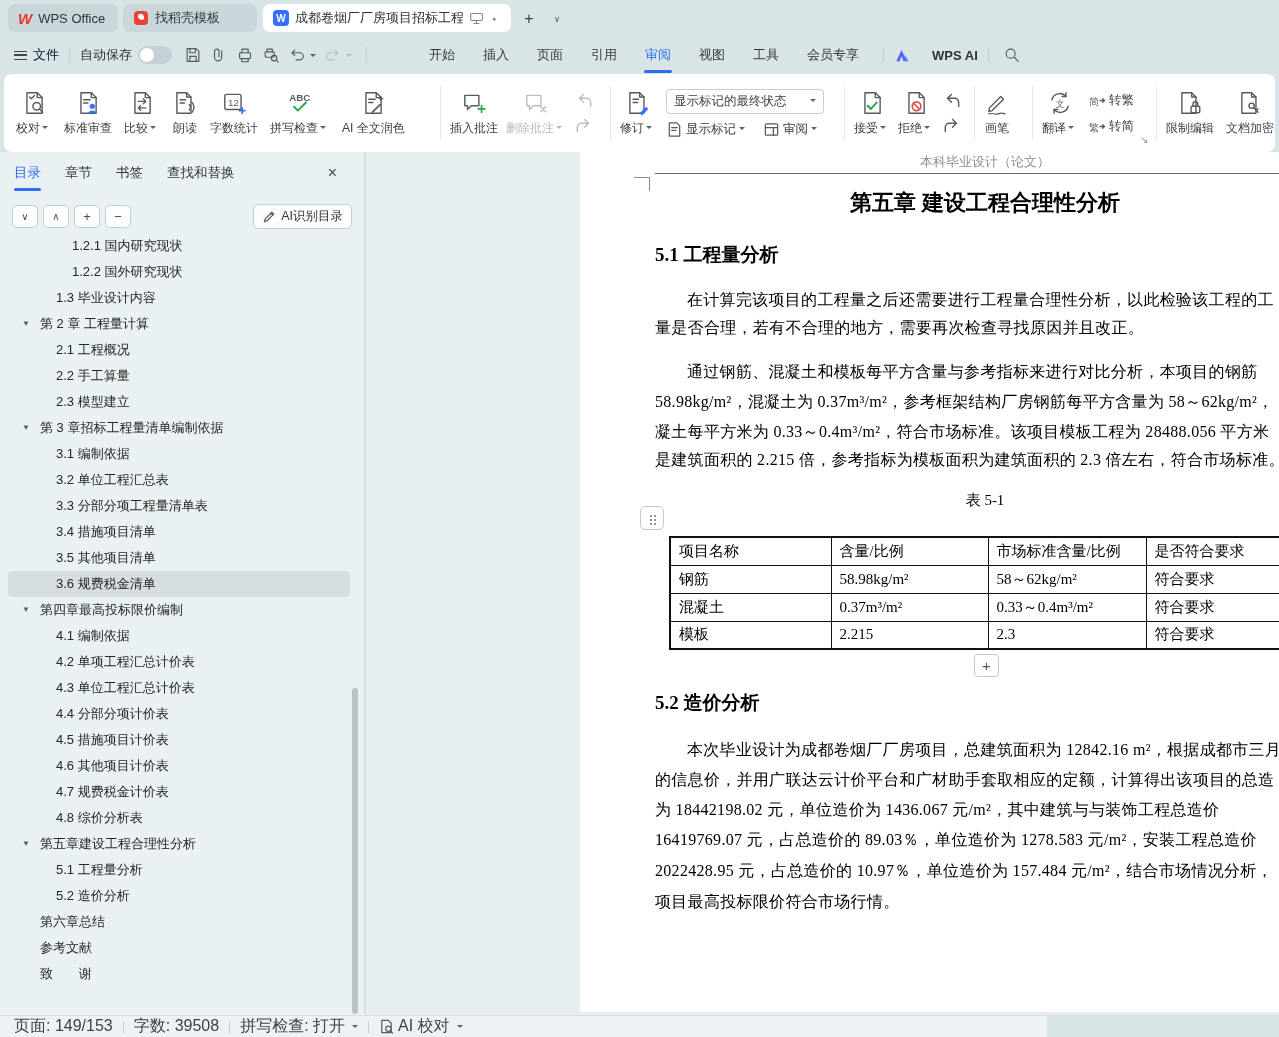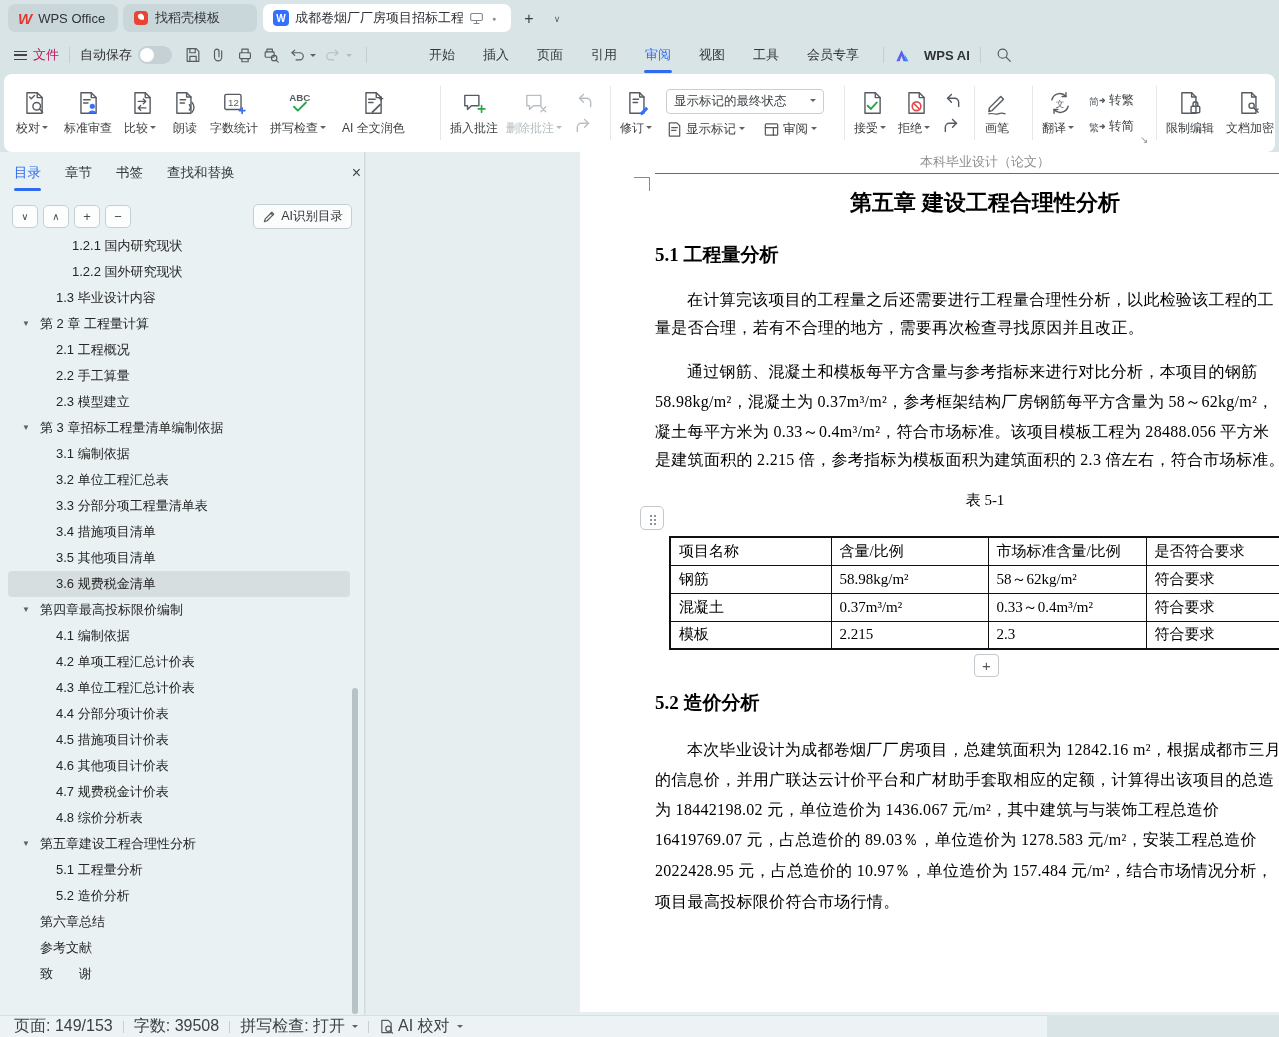--- a/index.html
+++ b/index.html
@@ -12,49 +12,49 @@
 .wtab-l{white-space:nowrap;overflow:hidden}
 .wlogo{font-weight:900;font-style:italic;color:#e2382f;font-size:15px}
 .writer-ic{width:16px;height:16px;border-radius:4px;background:#3370ff;color:#fff;font-size:10px;font-weight:bold;display:flex;align-items:center;justify-content:center}
 .dot{font-size:7px;color:#8a9094;margin-left:2px}
 .ticon{position:absolute;top:8px;width:22px;height:22px;border-radius:4px;display:flex;align-items:center;justify-content:center;font-size:16px;color:#3c4246}
 .ticon.sm{font-size:9px;color:#5a6064}
 
 .menubar{position:absolute;left:0;top:36px;width:1279px;height:38px;display:flex;align-items:center;padding-left:14px;font-size:13px}
 .hamb{display:inline-block;width:13px;height:9px;border-top:1.5px solid #444;border-bottom:1.5px solid #444;position:relative;margin-right:6px}
 .hamb::after{content:"";position:absolute;left:0;top:2.6px;width:13px;height:1.5px;background:#444}
-.mb-file{display:flex;align-items:center;color:#be185d}
+.mb-file{display:flex;align-items:center;color:#0f172a}
 .vdiv{width:1px;height:16px;background:#c3ced2;margin:0 10px}
 .toggle{width:34px;height:18px;border-radius:9px;background:#c6d1d5;position:relative;margin:0 8px 0 6px}
 .knob{position:absolute;left:2px;top:2px;width:14px;height:14px;border-radius:50%;background:#fff}
 .qat{display:flex;align-items:center;justify-content:center;width:26px;height:26px;border-radius:4px}
 .crt{width:0;height:0;border:3.5px solid transparent;border-top-color:#5c6266;margin:4px 4px 0 0}
 .crt.dis{border-top-color:#b4bcc0}
 .mitem{margin:0 14px;color:#34383c;position:relative;white-space:nowrap}
 .mitem.active{color:#2e6bf0}
 .mitem.active::after{content:"";position:absolute;left:50%;transform:translateX(-50%);bottom:-9px;width:28px;height:3px;border-radius:2px;background:#2e6bf0}
-.wpsai{display:flex;align-items:center;gap:13px;font-weight:bold;color:#2f3337}
+.wpsai{display:flex;align-items:center;gap:21px;font-weight:bold;color:#2f3337}
 
 .ribbon{position:absolute;left:4px;top:74px;width:1271px;height:78px;background:#fff;border-radius:8px}
 .rg{position:absolute;top:7px;height:64px;display:flex;align-items:center;gap:12px}
 .rdiv{position:absolute;top:12px;width:1px;height:54px;background:#e4e8ea}
 .rbtn{display:flex;flex-direction:column;align-items:center;justify-content:center;gap:4px;font-size:12px;color:#3c4043;height:62px;white-space:nowrap}
 .rbtn .lbl{display:flex;align-items:center;gap:2px}
 .rbtn.dis{color:#b4bcc0}
 .navcol{display:flex;flex-direction:column;gap:8px;justify-content:center}
 .combo{width:158px;height:25px;border:1px solid #c8ced3;border-radius:4px;background:#fff;display:flex;align-items:center;justify-content:space-between;padding:0 7px;font-size:12.5px;color:#3c4043}
 .smbtn{display:flex;align-items:center;gap:3px;font-size:12.5px;color:#3c4043;white-space:nowrap}
 .stack{display:flex;flex-direction:column;gap:7px}
 .expand{position:absolute;font-size:10px;color:#8a9094}
 svg.ic *{stroke:#565b61;fill:none;stroke-width:1.3;stroke-linecap:round;stroke-linejoin:round}
 svg.ic text{stroke:none;fill:#565b61}
 svg.ic.dis *{stroke:#b9bfc4}
 
 .sidebar{position:absolute;left:0;top:152px;width:365px;height:863px;background:#e9f1f3;border-right:1px solid #d2dbdd}
-.sb-tabs{position:absolute;left:14px;top:12px;right:3px;display:flex;align-items:flex-start;font-size:13.5px}
+.sb-tabs{position:absolute;left:14px;top:12px;right:27px;display:flex;align-items:flex-start;font-size:13.5px}
 .sbtab{margin-right:24px;color:#33383c;position:relative}
 .sbtab.active{color:#2e6bf0}
 .sbtab.active::after{content:"";position:absolute;left:0;bottom:-9px;width:27px;height:3px;border-radius:2px;background:#2e6bf0}
 .sb-close{margin-left:auto;font-size:16px;color:#444}
 .sb-tools{position:absolute;left:12px;top:52px;right:12px;display:flex;align-items:center}
 .sq{width:26px;height:23px;border:1px solid #c5ced1;border-radius:5px;background:#fcfdfd;font-size:10px;color:#454b4f;margin-right:5px;display:flex;align-items:center;justify-content:center}
 .aibtn{margin-left:auto;height:25px;border:1px solid #c5ced1;border-radius:5px;background:#fbfdfd;font-size:12.5px;color:#33383c;display:flex;align-items:center;gap:4px;padding:0 8px}
 .toc-wrap{position:absolute;left:0;right:14px;top:86px;bottom:20px;overflow:hidden}
 .toc{margin-top:-5px}
 .toc-item{height:26px;line-height:26px;font-size:13px;color:#262626;margin:0 0 0 8px;border-radius:4px;position:relative;white-space:nowrap;overflow:hidden}

